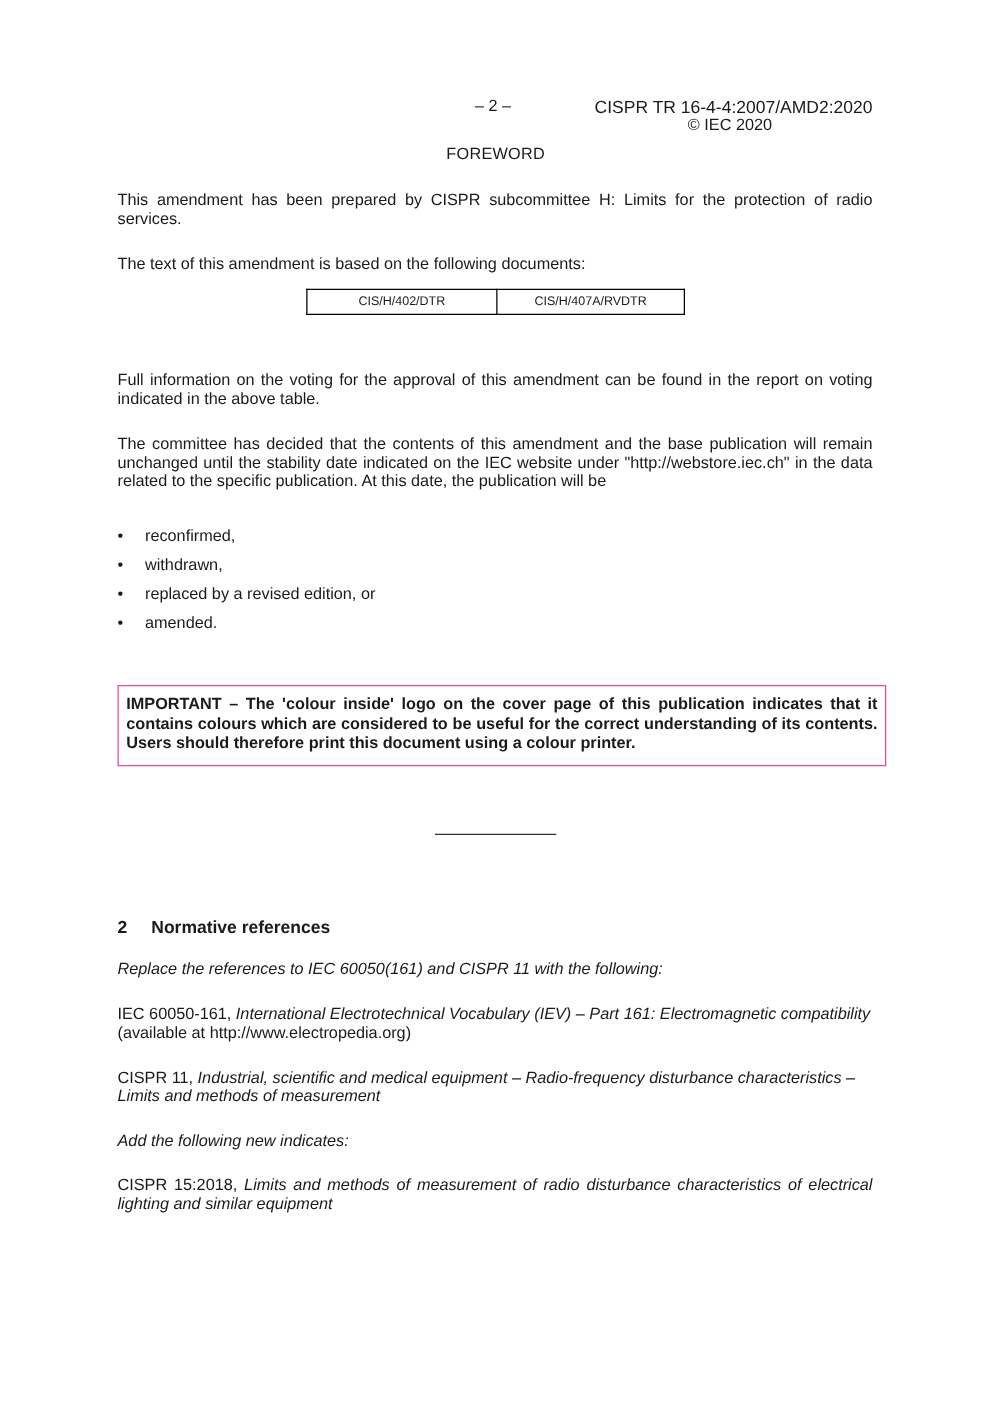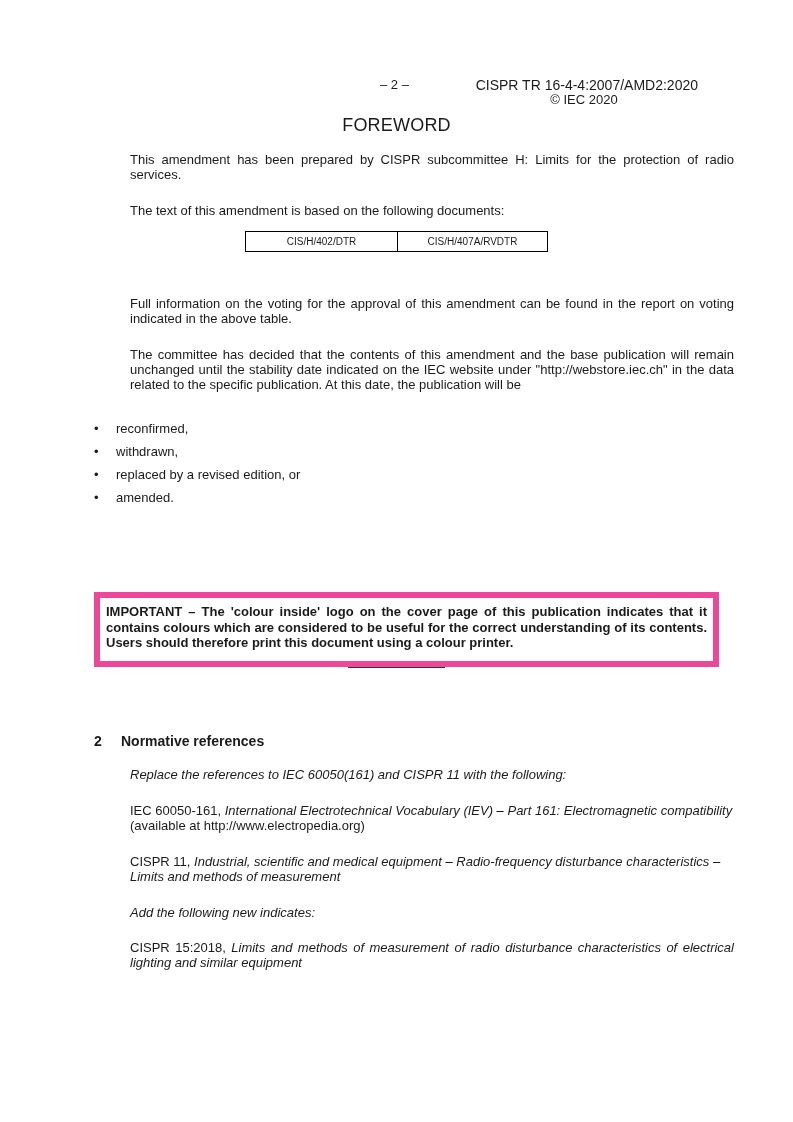--- a/index.html
+++ b/index.html
@@ -4,39 +4,39 @@
   <style>
     html, body { margin: 0; padding: 0; background: #ffffff; }
     body {
       width: 793px; height: 1122px; position: relative; overflow: hidden;
       font-family: "Liberation Sans", sans-serif; color: #1a1a1a; font-size: 13px;
     }
     .abs { position: absolute; }
     .hdr-page { left: 380px; top: 77px; font-size: 13px; }
     .hdr-doc { left: 470px; top: 77px; font-size: 14px; width: 228px; text-align: right; }
     .hdr-copy { left: 470px; top: 92px; font-size: 13px; width: 228px; text-align: center; }
-    .title { left: 0; width: 793px; top: 115px; text-align: center; font-size: 18px; letter-spacing: 0.2px; }
-    .para { left: 94px; width: 604px; font-size: 13px; line-height: 15px; text-align: justify; margin-left: 36px; }
+    .title { left: 0; width: 793px; top: 115px; text-align: center; font-size: 13px; letter-spacing: 0.2px; }
+    .para { left: 94px; width: 604px; font-size: 13px; line-height: 15px; text-align: justify; }
     .para.last-justify { text-align-last: left; }
     table.docs {
       position: absolute; left: 245px; top: 231px; border-collapse: collapse;
       font-size: 10px;
     }
     table.docs td {
       border: 1px solid #000; height: 19px; padding: 0; text-align: center;
     }
     table.docs td.c1 { width: 151px; }
     table.docs td.c2 { width: 149px; }
     ul.bullets { position: absolute; left: 94px; top: 421px; margin: 0; padding: 0; list-style: none; font-size: 13px; }
     ul.bullets li { height: 23px; line-height: 15px; position: relative; padding-left: 22px; }
     ul.bullets li .dot { position: absolute; left: 0; top: 0; }
     .important {
       position: absolute; left: 94px; top: 548px; width: 601px; height: 51px;
-      border: 6px solid #ec4899; padding: 6px 6px; font-weight: bold; font-size: 13px;
-      line-height: 15.5px; text-align: justify; text-align-last: left; margin-top: 44px;
+      border: 1px solid #ec4899; padding: 6px 6px; font-weight: bold; font-size: 13px;
+      line-height: 15.5px; text-align: justify; text-align-last: left;
     }
     .rule { position: absolute; left: 348px; top: 667px; width: 97px; height: 0; border-top: 1px solid #333; }
     .h2 { left: 94px; top: 733px; font-weight: bold; font-size: 14px; }
     .h2 .num { display: inline-block; width: 27px; }
     .ital { font-style: italic; }
   </style>
 </head>
 <body>
 
 <div class="abs hdr-page">– 2 –</div>

